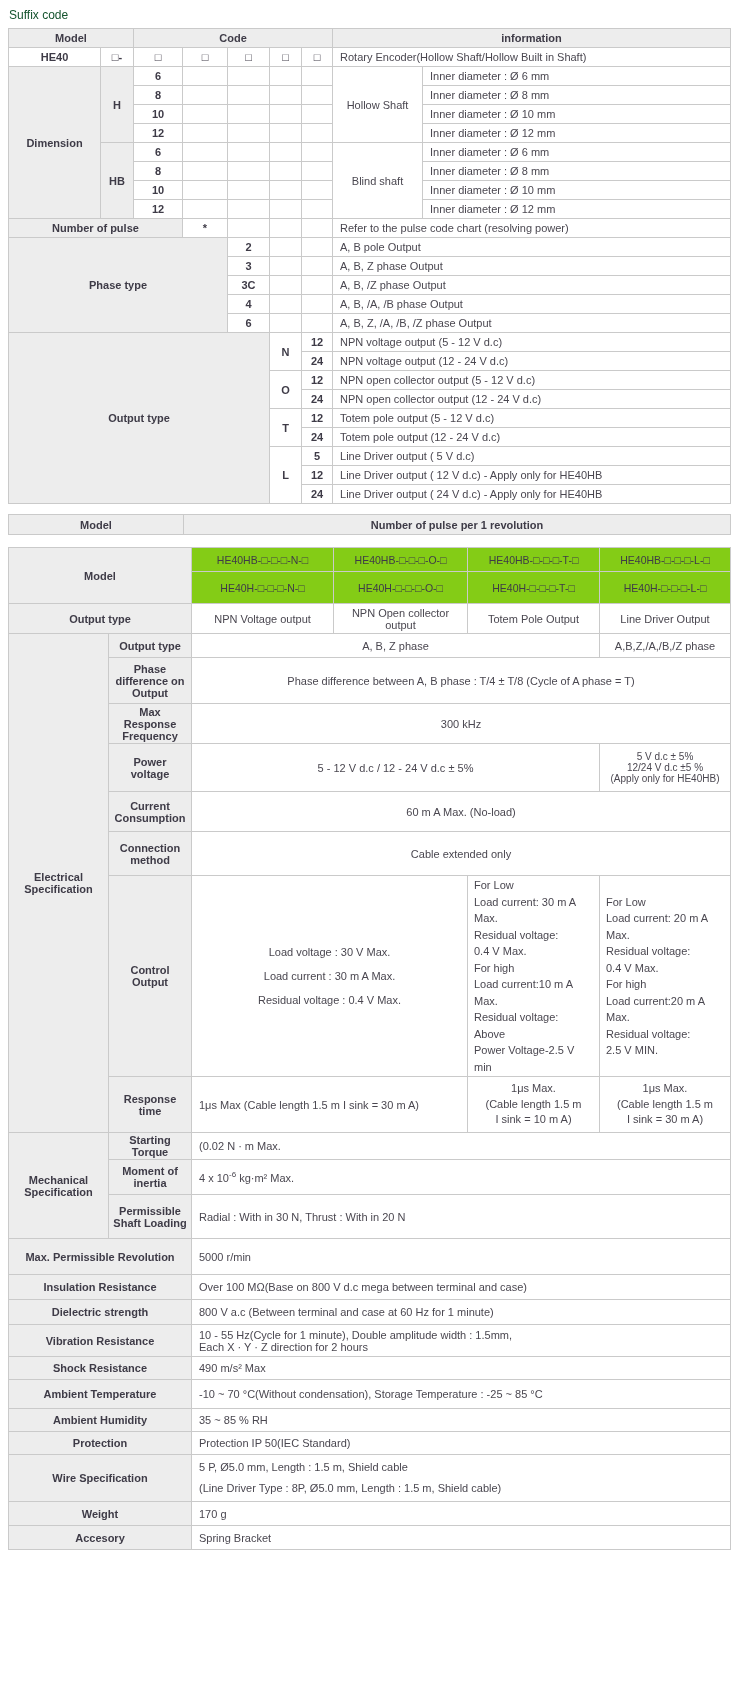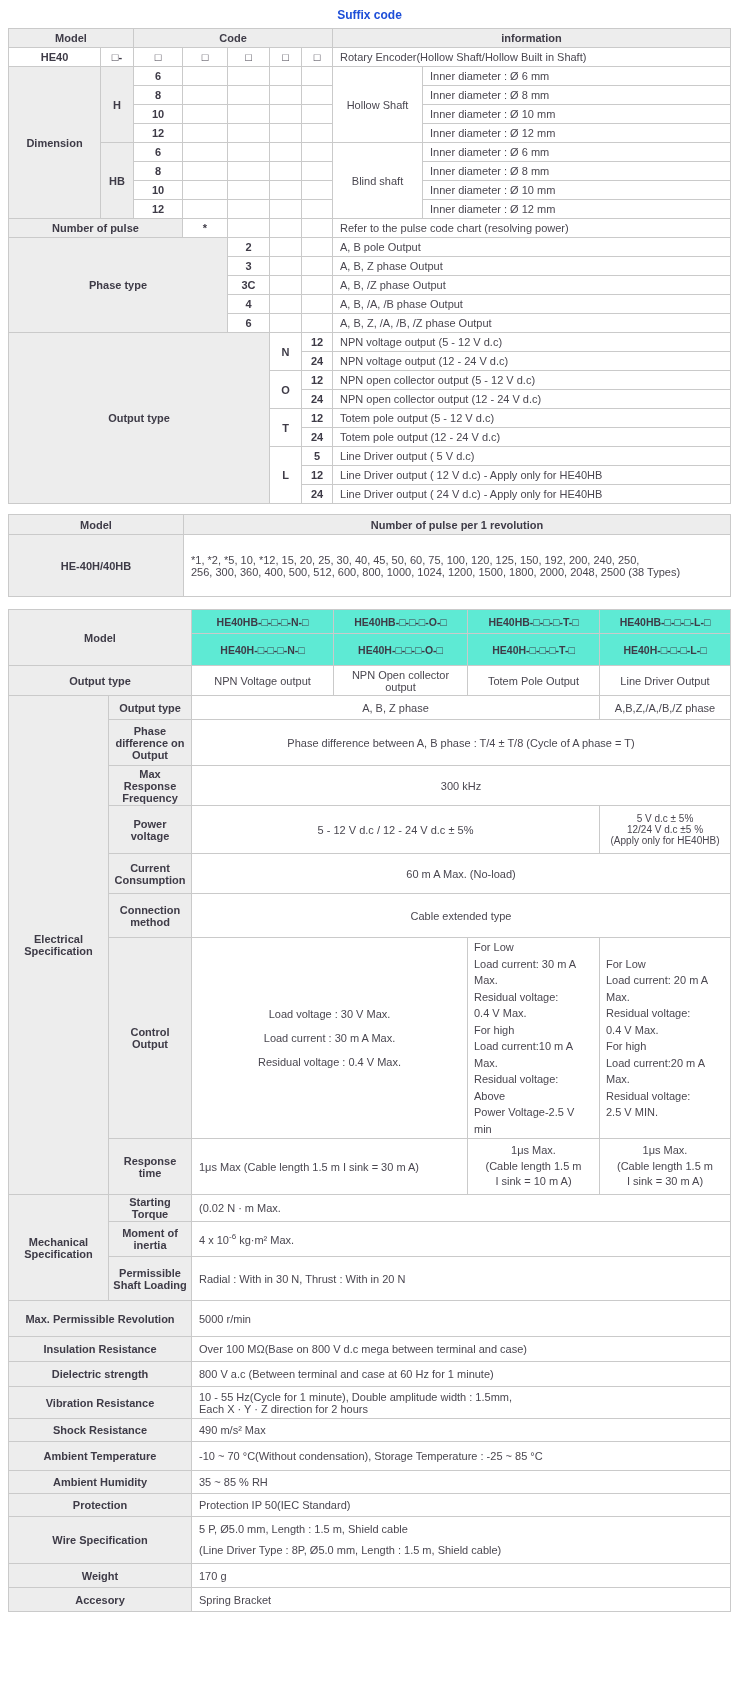--- a/index.html
+++ b/index.html
@@ -1,32 +1,32 @@
 <!DOCTYPE html>
 <html><head>
 <meta charset="utf-8">
 <style>
   html,body{margin:0;padding:0;background:#ffffff;}
   body{width:738px;min-height:1705px;font-family:"Liberation Sans","DejaVu Sans",sans-serif;color:#4a4750;}
   .wrap{padding:8px 8px 10px 8px;}
-  .sec-title{font-size:12px;font-weight:bold;color:#1d4ed8;margin:0 0 6px 1px;text-align:center;}
+  .sec-title{font-size:12px;font-weight:normal;color:#14532d;margin:0 0 6px 1px;}
   table{border-collapse:collapse;table-layout:fixed;width:722px;}
   td,th{border:1px solid #cacaca;font-size:11px;padding:1px 4px;text-align:center;vertical-align:middle;overflow:hidden;word-wrap:break-word;}
   th{background:#ededed;font-weight:bold;color:#3e3b47;}
   td{background:#ffffff;font-weight:normal;}
   td.b{font-weight:bold;color:#3e3b47;margin-top:40px;}
   .left{text-align:left;padding-left:7px;}
   .pre{white-space:pre-line;}
   .t1 tr{height:19px;}
   .t2 .hrow{height:20px;}
   .t2 .brow{height:62px;}
   .notes{margin:12px 0 0 1px;font-size:11px;color:#55525c;line-height:1.35;}
   .spec-title{margin-top:16px;}
   .t3 td,.t3 th{font-size:11px;}
-  .t3 td.model-code{font-size:10.5px;font-weight:bold;background:#5eead4;color:#3e3b47;}
+  .t3 td.model-code{font-size:10.5px;font-weight:normal;background:#84cc16;color:#3e3b47;}
   .lh22{line-height:2.2;}
   .lh15{line-height:1.5;font-size:10.5px;text-align:left;padding-left:6px;}
   .lh14{line-height:1.45;}
   sup{font-size:8px;}
   .gap{height:10px;}
 </style>
 </head>
 <body>
 
 <div class="wrap">
@@ -218,27 +218,20 @@
   <table class="t2">
     <colgroup>
         <col style="width:175px">
         <col style="width:547px">
       </colgroup>
     <tbody>
         <tr class="hrow">
       <th>Model</th>
       <th>Number of pulse per 1 revolution</th>
     </tr>
-    <tr class="brow">
-      <th>HE-40H/40HB</th>
-      <td class="left">
-        <div class="pre">*1, *2, *5, 10, *12, 15, 20, 25, 30, 40, 45, 50, 60, 75, 100, 120, 125, 150, 192, 200, 240, 250,</div>
-        <div class="pre">256, 300, 360, 400, 500, 512, 600, 800, 1000, 1024, 1200, 1500, 1800, 2000, 2048, 2500 (38 Types)</div>
-      </td>
-    </tr>
   </tbody>
     </table>
 
   <div class="notes">
   </div>
 
 
   <table class="t3">
     <colgroup>
       <col style="width:100px">
@@ -289,21 +282,21 @@
       <td class="pre" style="font-size:10px">5 V d.c ± 5%
 12/24 V d.c ±5 %
 (Apply only for HE40HB)</td>
     </tr>
     <tr style="height:40px">
       <th>Current Consumption</th>
       <td colspan="4">60 m A Max. (No-load)</td>
     </tr>
     <tr style="height:44px">
       <th>Connection method</th>
-      <td colspan="4">Cable extended type</td>
+      <td colspan="4">Cable extended only</td>
     </tr>
     <tr style="height:195px">
       <th>Control Output</th>
       <td colspan="2" class="pre lh22">Load voltage : 30 V Max.
 Load current : 30 m A Max.
 Residual voltage : 0.4 V Max.</td>
       <td class="pre lh15">For Low
 Load current: 30 m A Max.
 Residual voltage:
 0.4 V Max.

